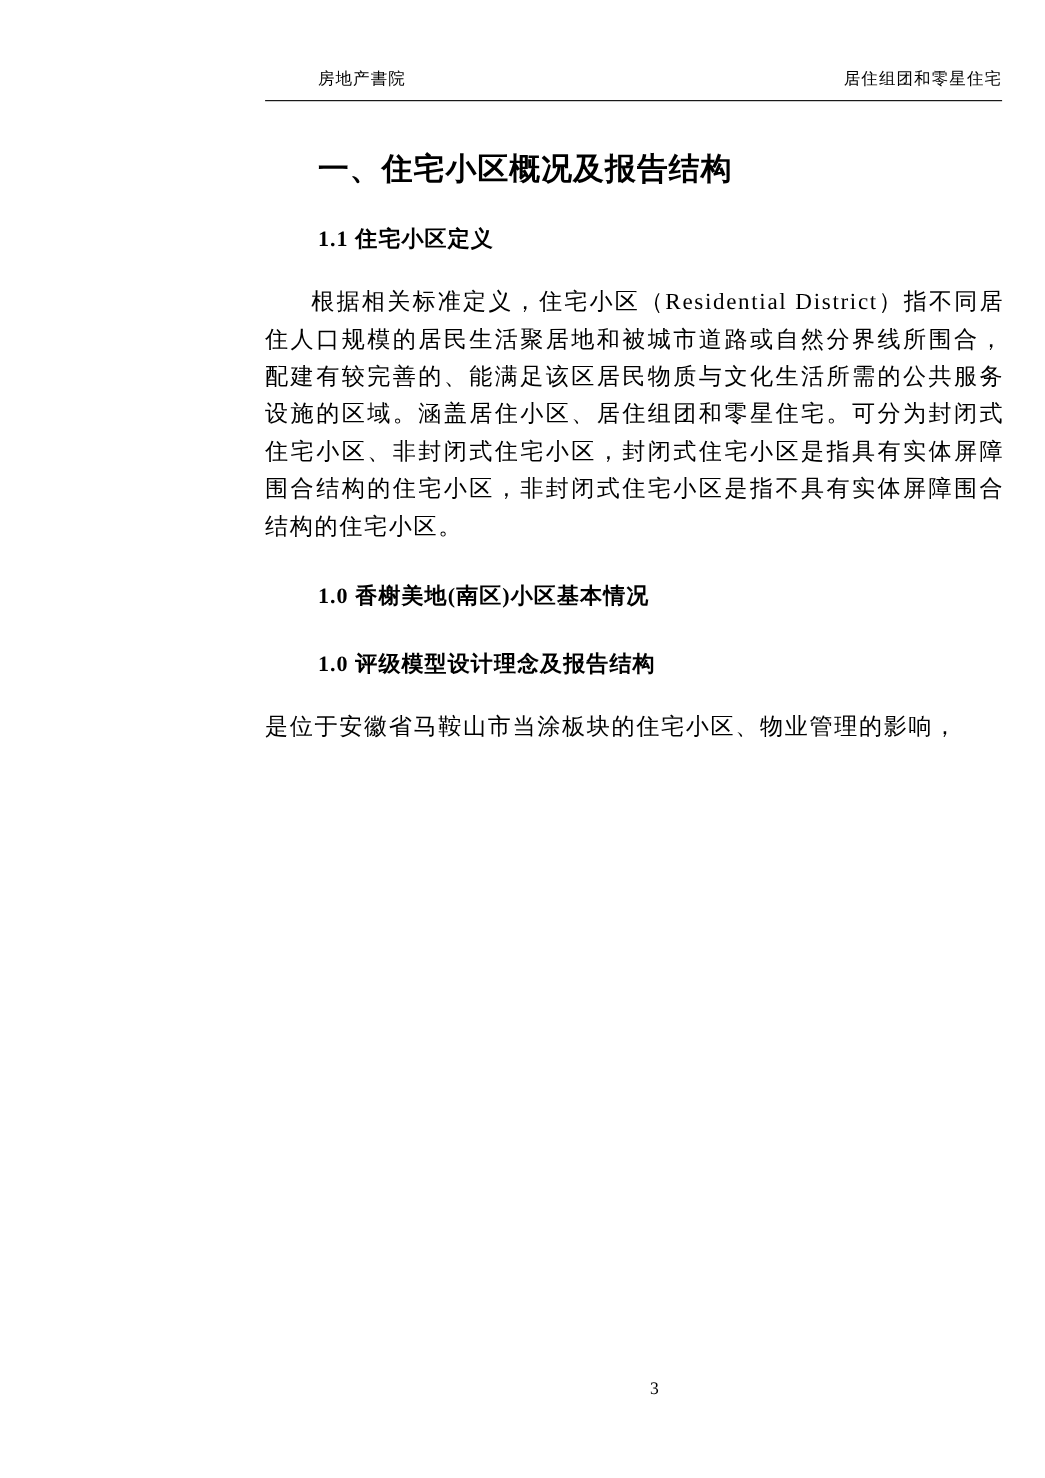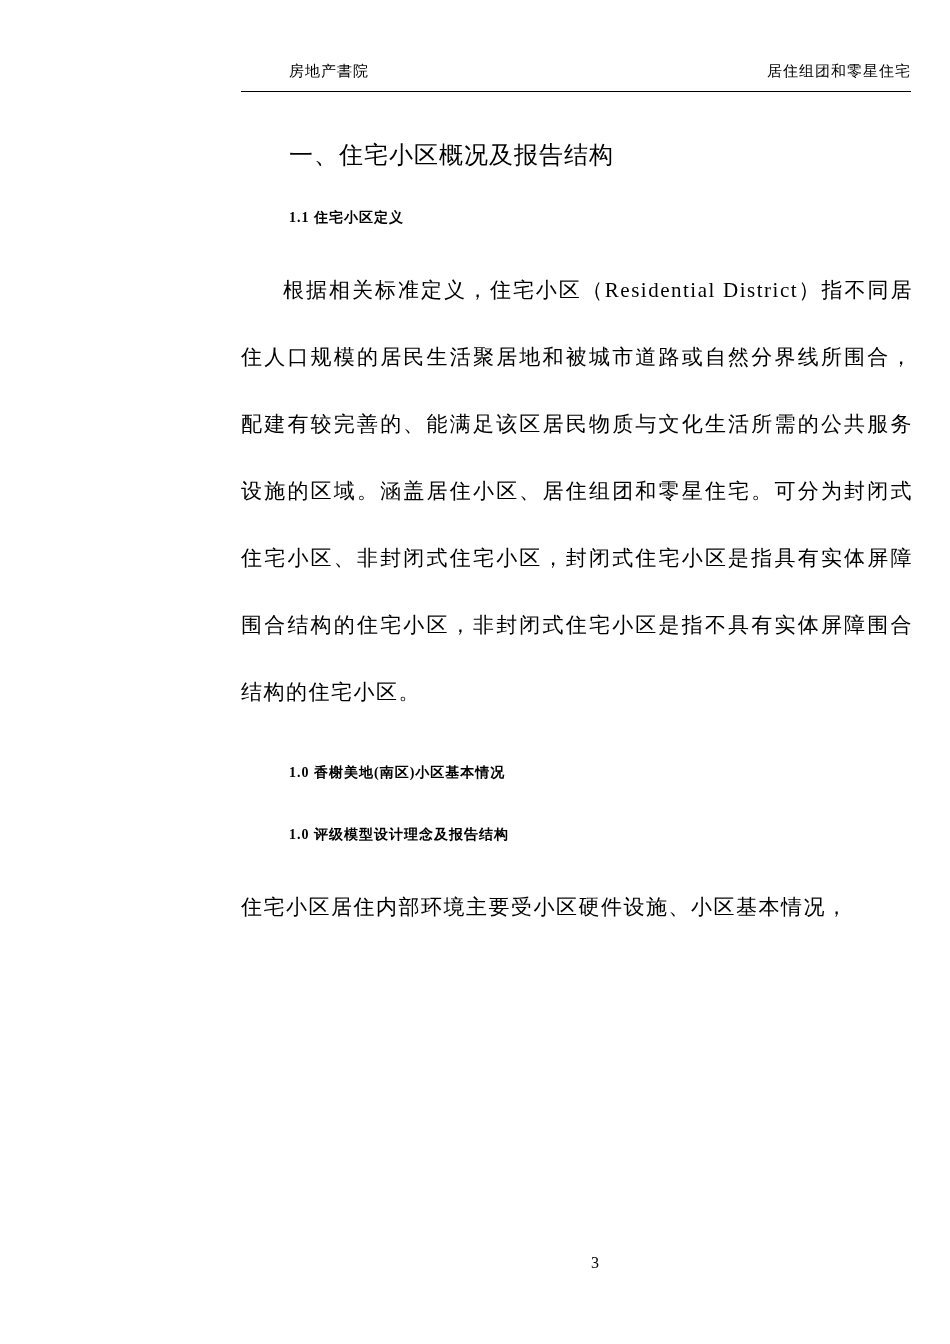--- a/index.html
+++ b/index.html
@@ -30,38 +30,38 @@
     padding-bottom: 10px;
     border-bottom: 1.5px solid #000000;
   }
   .content {
     position: absolute;
     top: 95px;
     left: 145px;
     width: 672px;
   }
   .main-title {
-    font-size: 24px;
-    font-weight: normal;
+    font-size: 28px;
+    font-weight: bold;
     line-height: 32px;
     margin: 44px 0 0 0;
     padding-left: 48px;
     letter-spacing: 1px;
   }
   .section-heading {
-    font-size: 14px;
+    font-size: 20px;
     font-weight: bold;
     line-height: 30px;
     margin: 32px 0 24px 0;
     padding-left: 48px;
     letter-spacing: 1px;
   }
   .body-para {
     font-size: 21px;
-    line-height: 67px;
+    line-height: 34px;
     margin: 0 0 12px 0;
     text-align: justify;
     letter-spacing: 1.5px;
   }
   .body-para.indent {
     text-indent: 2em;
   }
   .page-footer {
     position: absolute;
     bottom: 72px;
@@ -87,21 +87,21 @@
 
     <h2 class="section-heading">1.1 住宅小区定义</h2>
 
     <p class="body-para indent">根据相关标准定义，住宅小区（Residential District）指不同居住人口规模的居民生活聚居地和被城市道路或自然分界线所围合，配建有较完善的、能满足该区居民物质与文化生活所需的公共服务设施的区域。涵盖居住小区、居住组团和零星住宅。可分为封闭式住宅小区、非封闭式住宅小区，封闭式住宅小区是指具有实体屏障围合结构的住宅小区，非封闭式住宅小区是指不具有实体屏障围合结构的住宅小区。</p>
 
     <h2 class="section-heading">1.0 香榭美地(南区)小区基本情况</h2>
 
 
     <h2 class="section-heading">1.0 评级模型设计理念及报告结构</h2>
 
-    <p class="body-para">住宅小区居住内部环境主要受小区硬件设施、小区基本情况，</p>
+    <p class="body-para">是位于安徽省马鞍山市当涂板块的住宅小区、物业管理的影响，</p>
 
   </main>
 
   <footer class="page-footer">
     <span>3</span>
   </footer>
 
 </div>
 
 </body></html>

